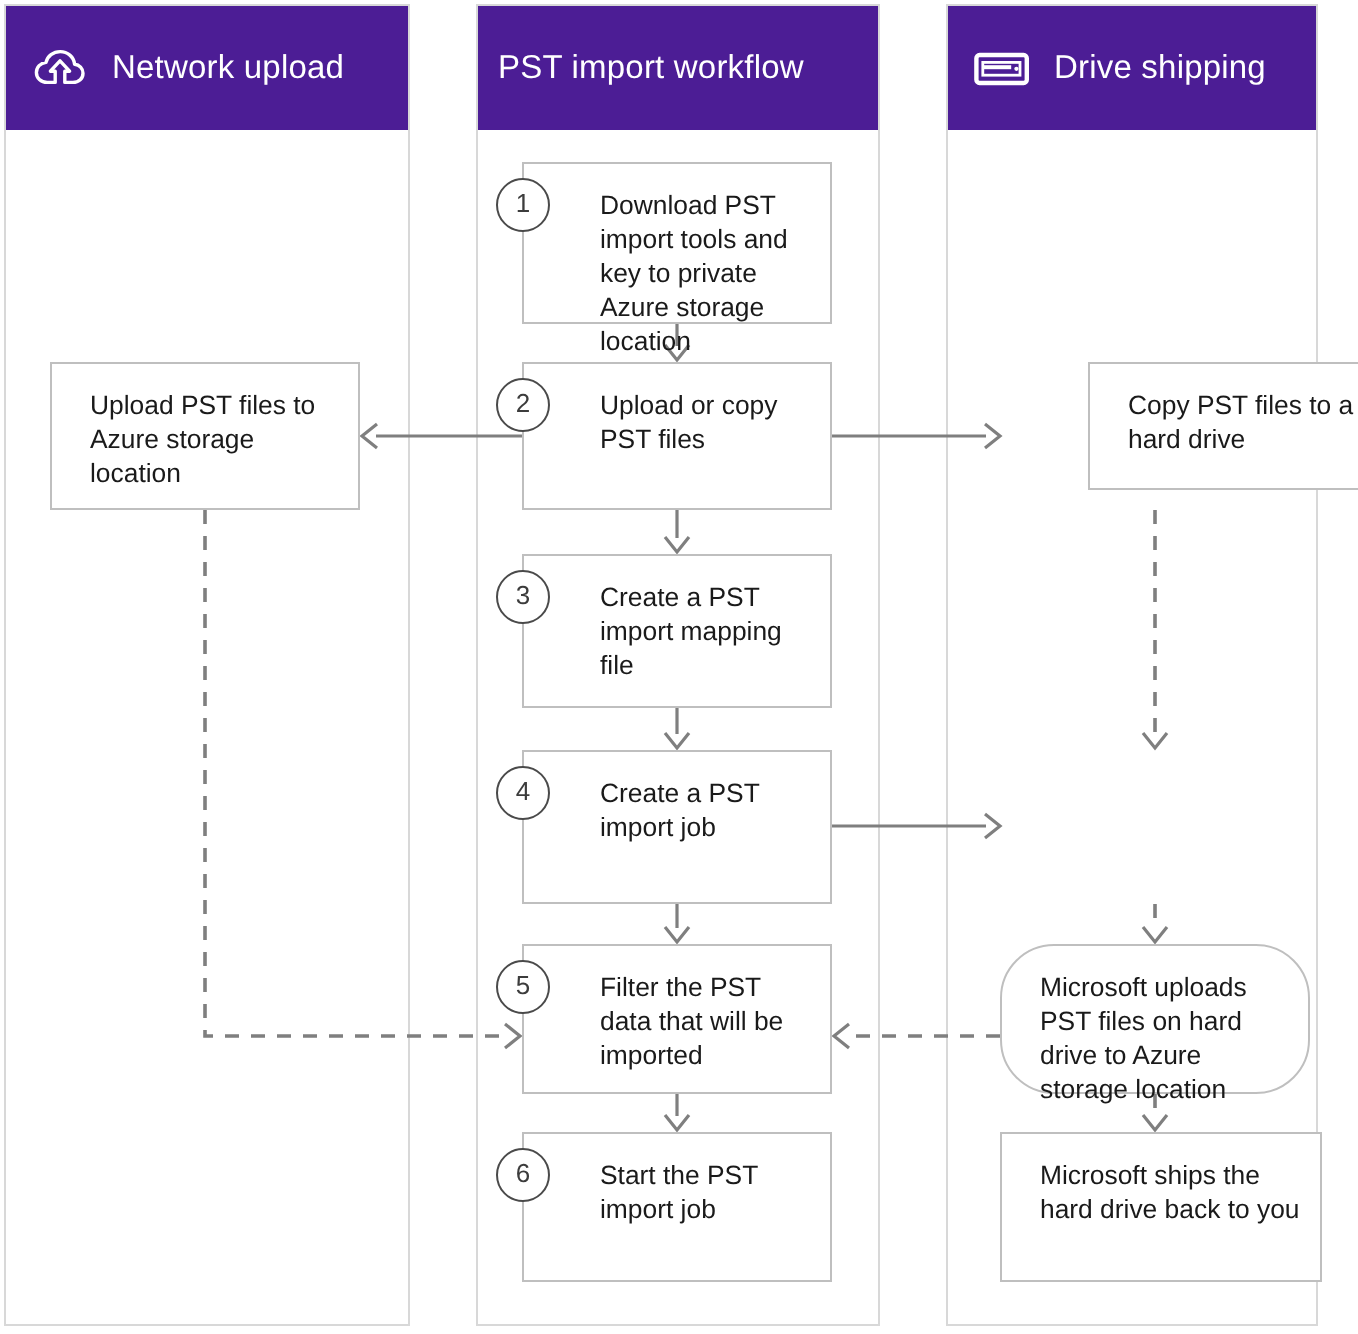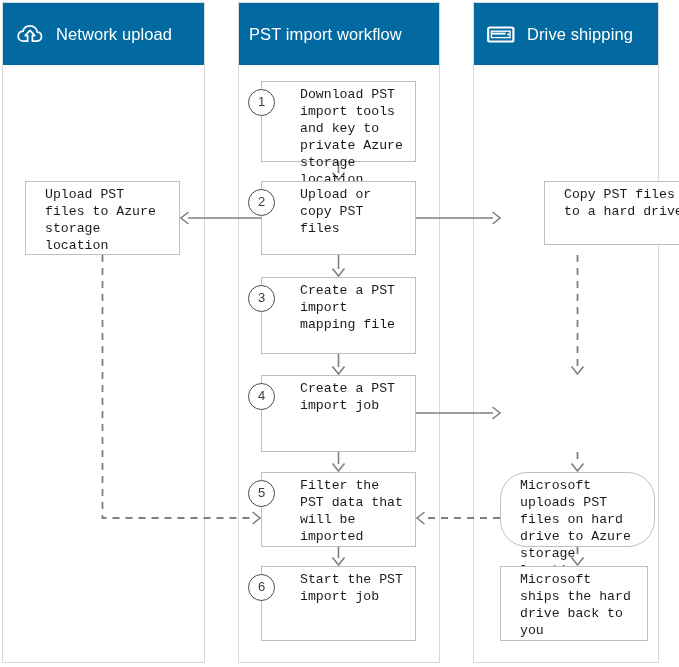--- a/index.html
+++ b/index.html
@@ -13,40 +13,40 @@
   .canvas{position:absolute;left:0;top:0;width:679px;height:667px;}
 
   
   .lane{position:absolute;top:2px;bottom:4px;border:1px solid #d8d8d8;background:#fff;box-sizing:border-box;}
   #lane-network{left:2px;width:203px;}
   #lane-workflow{left:238px;width:202px;}
   #lane-drive{left:473px;width:186px;}
 
   .lane-header{
     position:absolute;left:0;top:0;height:62px;width:100%;
-    background:#0369a1;box-sizing:border-box;
+    background:#4c1d95;box-sizing:border-box;
     display:flex;align-items:center;
   }
   .lane-header .hdr-icon{
     margin-left:13px;width:28px;height:24px;flex:0 0 auto;
     display:flex;align-items:center;justify-content:center;
   }
   .lane-header .hdr-title{
     margin-left:12px;color:#ffffff;font-size:16.5px;letter-spacing:.1px;white-space:nowrap;
   }
   #lane-workflow .lane-header .hdr-title{margin-left:10px;}
 
   
   .node{
     position:absolute;box-sizing:border-box;
     border:1px solid #bfbfbf;background:#ffffff;
     color:#1a1a1a;font-size:13.2px;line-height:17px;
   }
   .node .node-text{
-    position:absolute;left:19px;right:10px;top:4px;font-family:Liberation Mono, monospace;
+    position:absolute;left:19px;right:10px;top:12px;
   }
   .node.center .node-text{left:38px;right:8px;}
   .node .num{
     position:absolute;left:-14px;top:7px;
     width:25px;height:25px;border-radius:50%;
     border:1.4px solid #4a4a4a;background:#ffffff;
     color:#3c3c3c;font-size:13px;line-height:23px;text-align:center;
     z-index:5;
   }
 
@@ -54,21 +54,21 @@
   #node-upload-azure{left:25px;top:181px;width:155px;height:74px;}
   #node-step1{left:261px;top:81px;width:155px;height:81px;}
   #node-step2{left:261px;top:181px;width:155px;height:74px;}
   #node-step3{left:261px;top:277px;width:155px;height:77px;}
   #node-step4{left:261px;top:375px;width:155px;height:77px;}
   #node-step5{left:261px;top:472px;width:155px;height:75px;}
   #node-step6{left:261px;top:566px;width:155px;height:75px;}
   #node-copy-hd{left:500px;top:181px;width:155px;height:64px;margin-left:44px;}
   #node-ship-hd{left:500px;top:375px;width:155px;height:77px;}
   #node-ms-upload{left:500px;top:472px;width:155px;height:75px;border-radius:27px;}
-  #node-ms-ships{left:500px;top:566px;width:148px;height:75px;}
+  #node-ms-ships{left:500px;top:566px;width:161px;height:75px;}
 
   
   svg.links{position:absolute;left:0;top:0;width:679px;height:667px;pointer-events:none;}
   .solid-line{stroke:#7f7f7f;stroke-width:1.6px;fill:none;}
   .dashed-line{stroke:#7f7f7f;stroke-width:1.8px;fill:none;stroke-dasharray:7 6;}
   .arrow-head{fill:none;stroke:#7f7f7f;stroke-width:1.6px;}
 </style>
 </head>
 <body>
 

